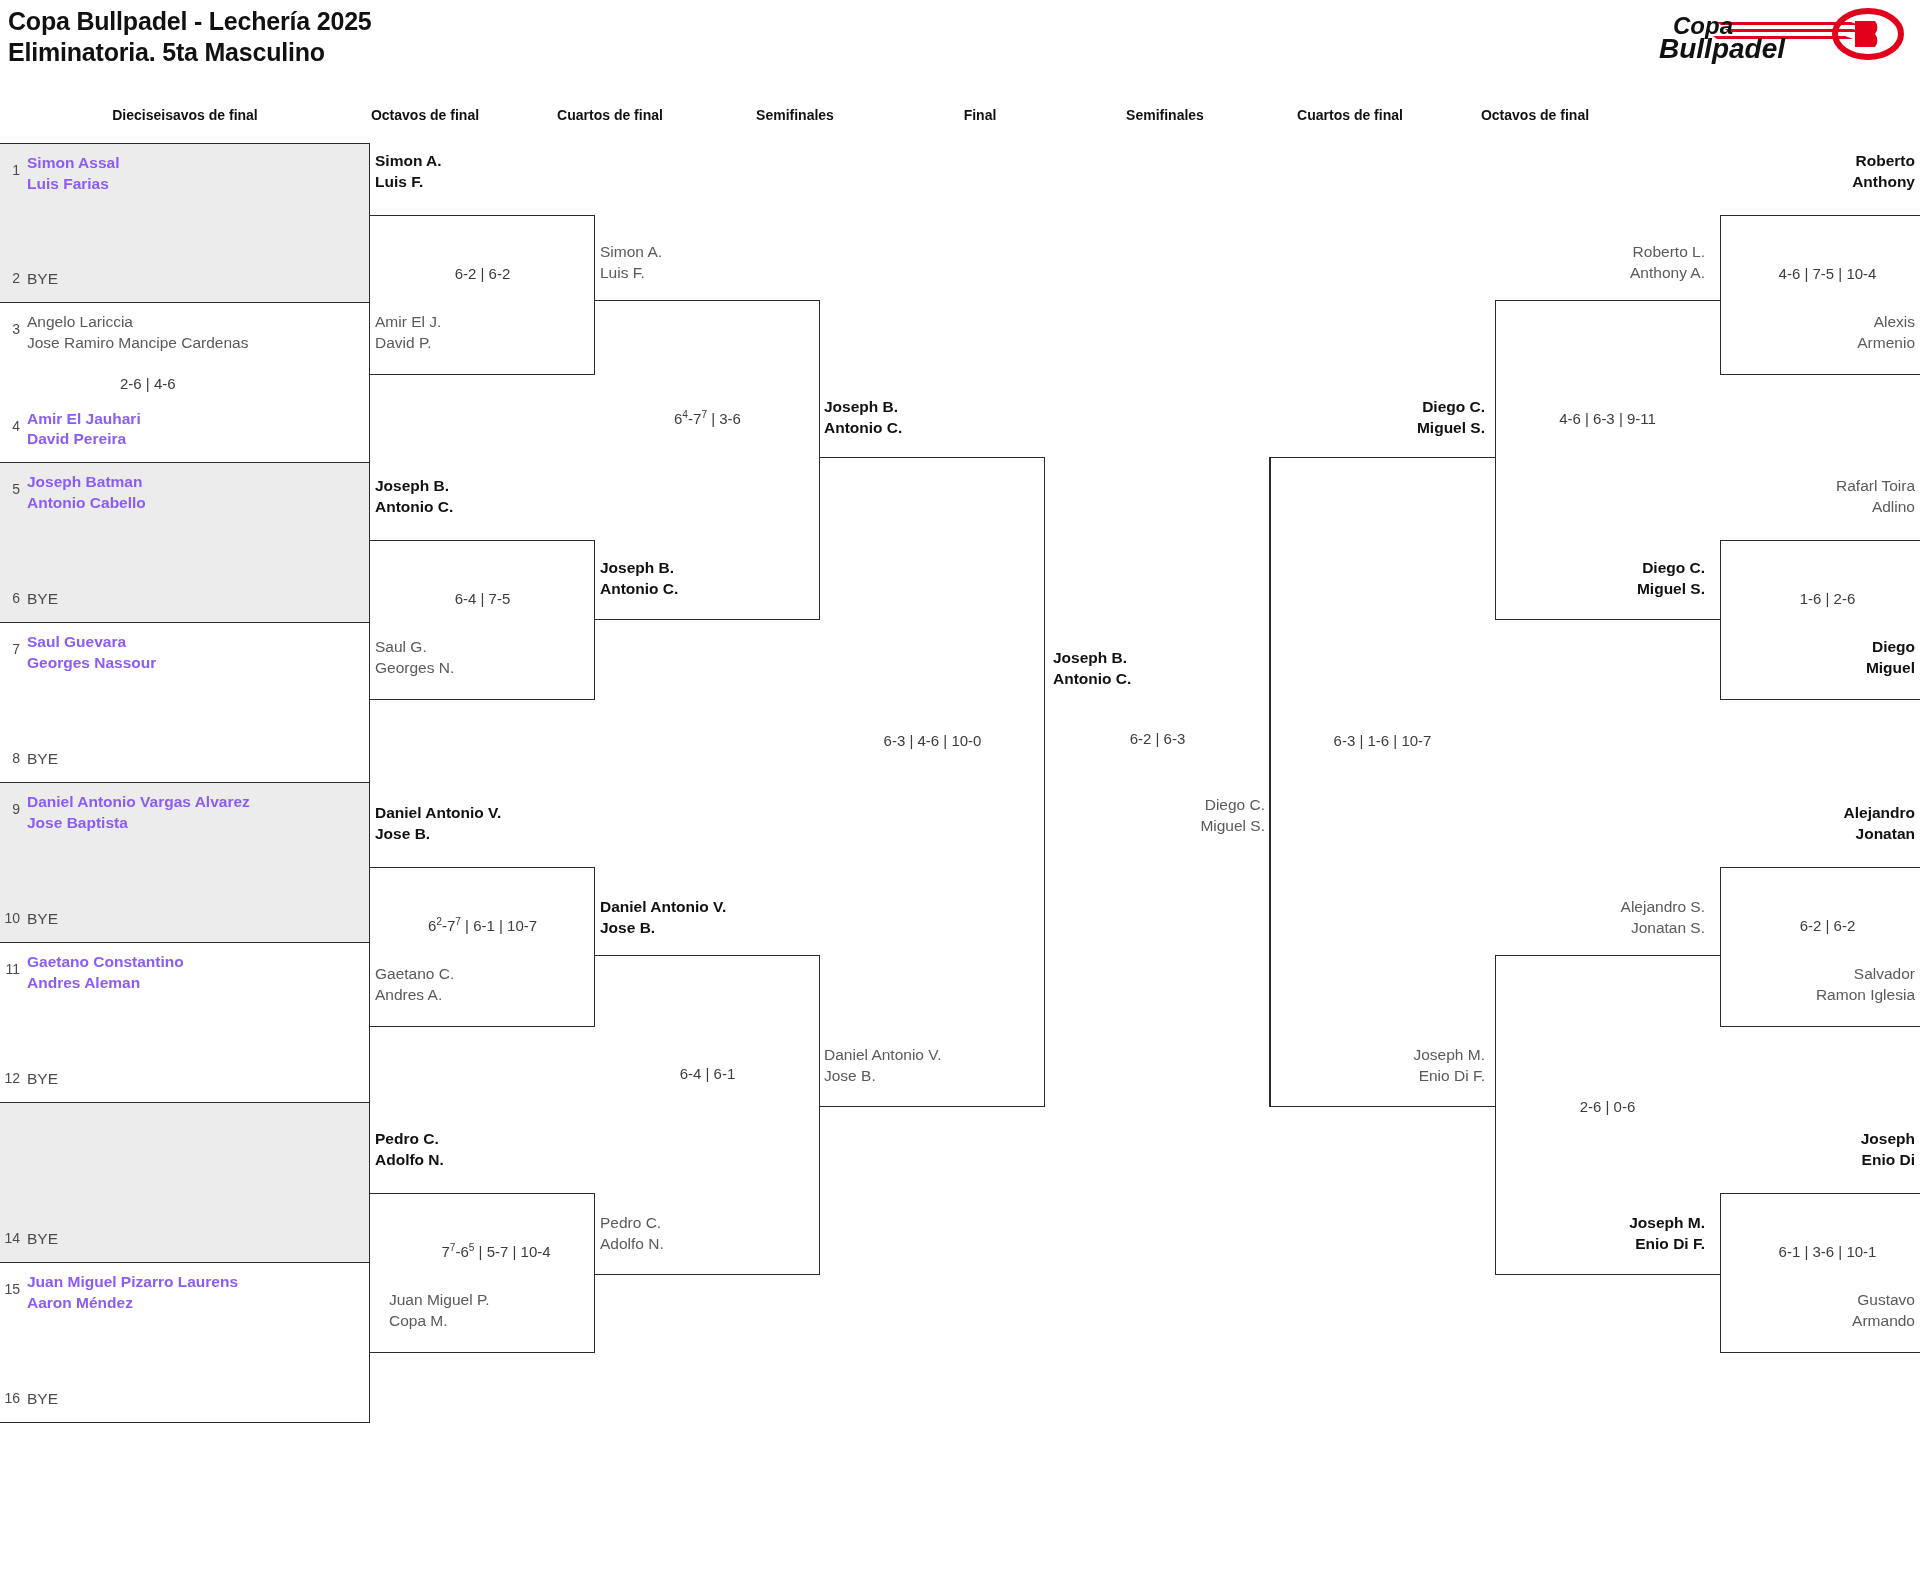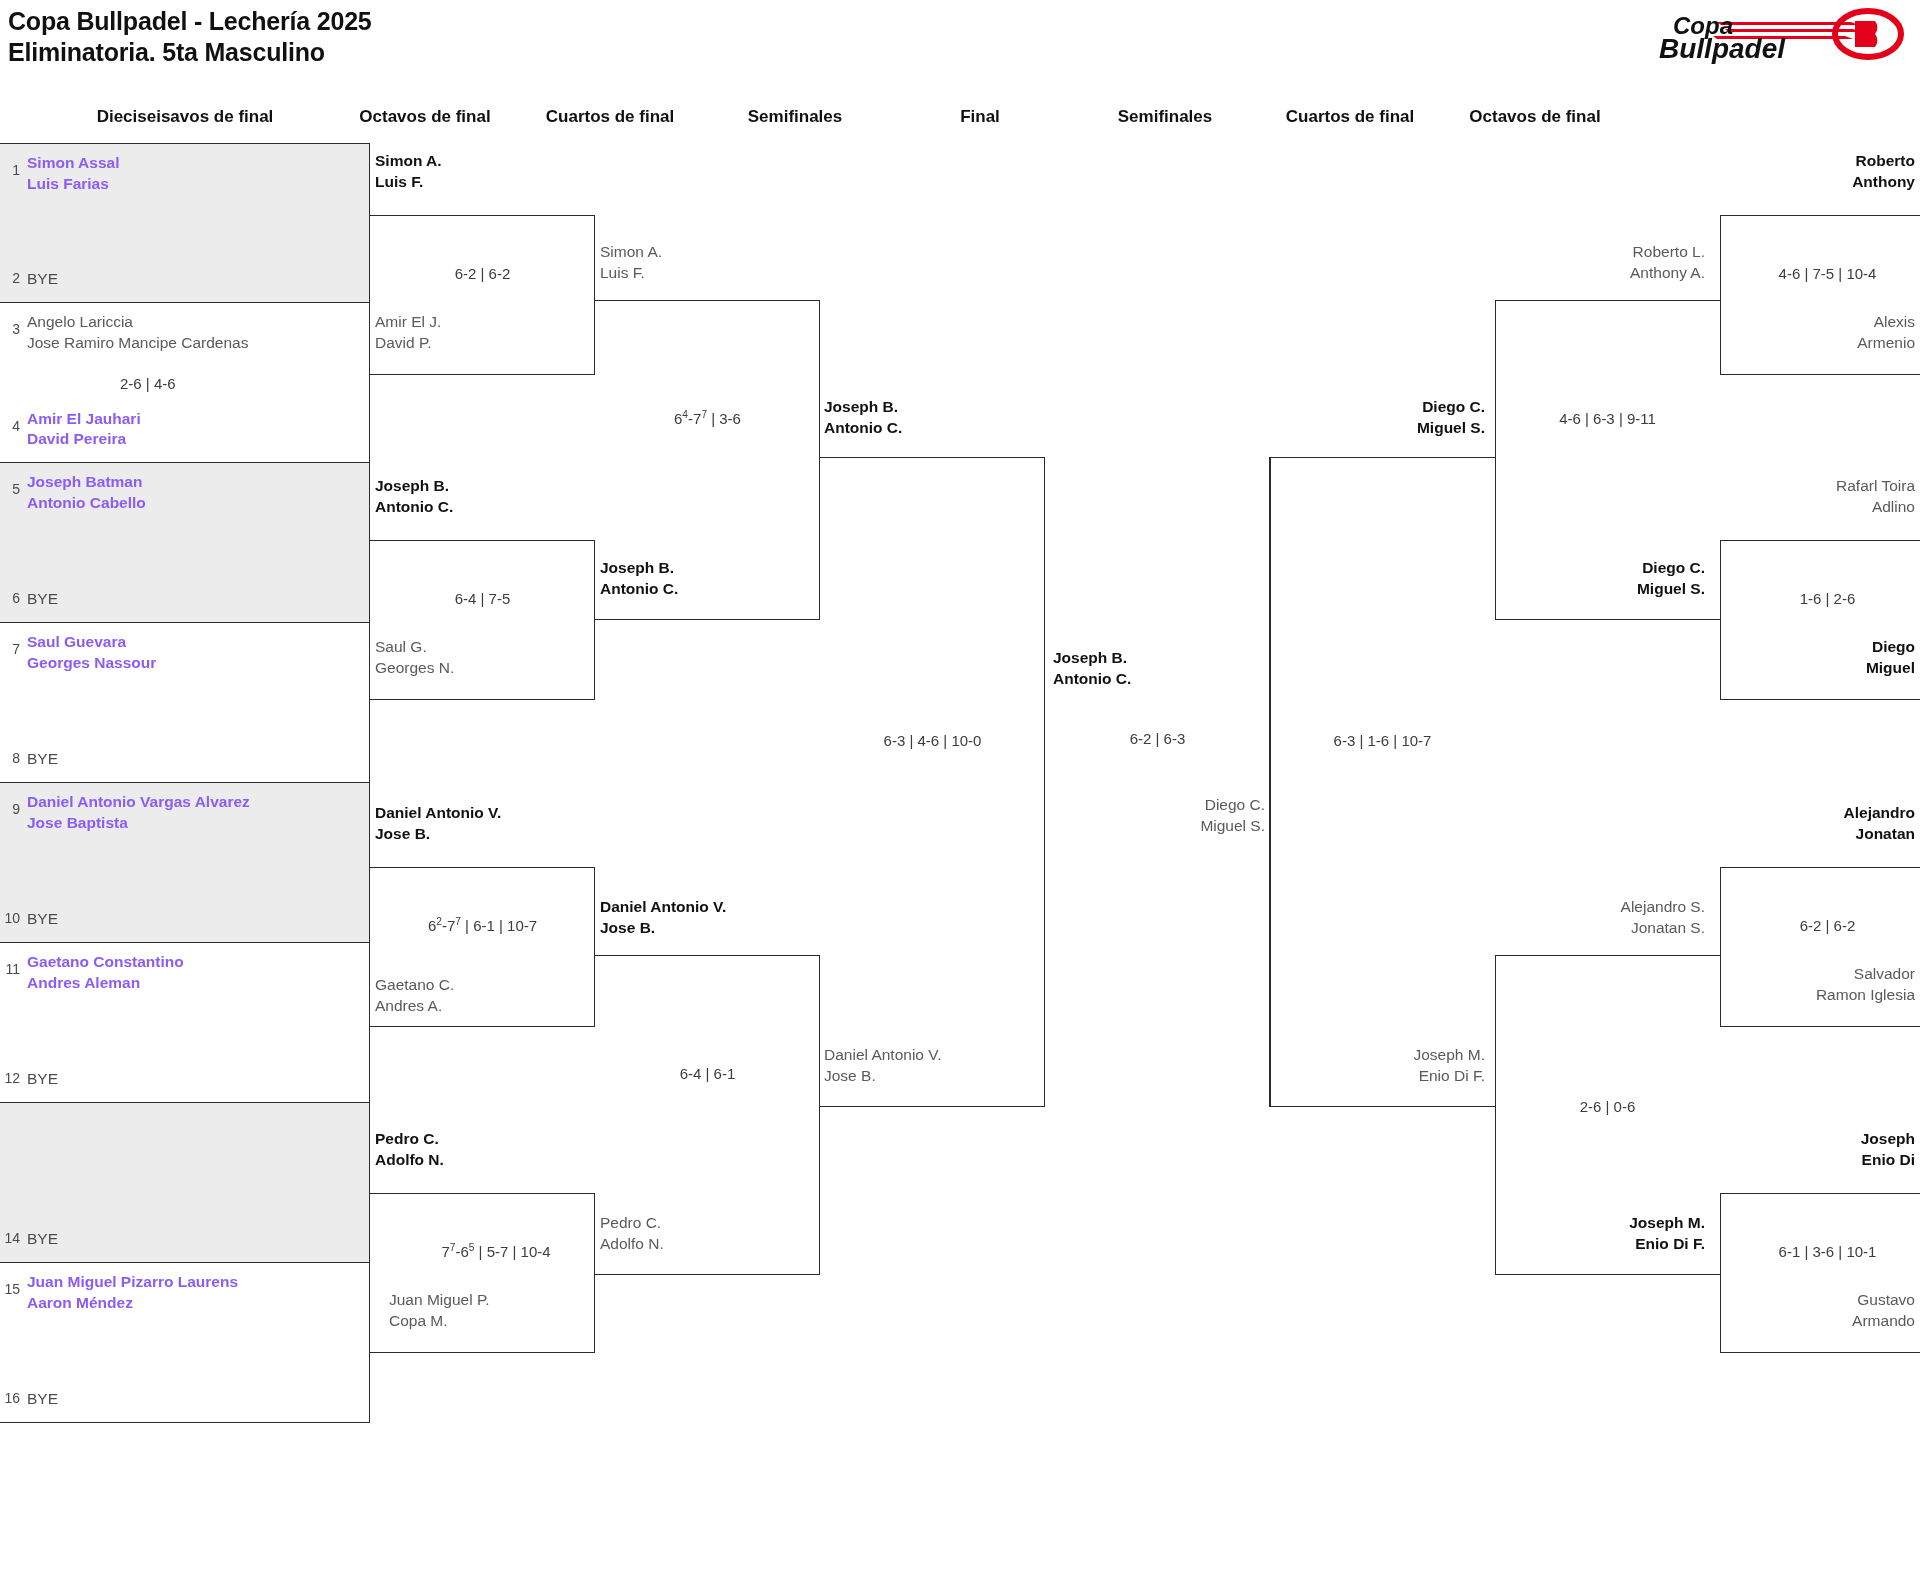--- a/index.html
+++ b/index.html
@@ -16,21 +16,21 @@
   .title-block { position: absolute; left: 8px; top: 6px; }
   .title-line { font-size: 25px; font-weight: 700; line-height: 1.22; letter-spacing: -0.2px; color: #111; }
 
   
   .logo { position: absolute; left: 1655px; top: 8px; width: 250px; height: 56px; }
   .logo svg { display: block; }
 
   
   .round-head {
     position: absolute; top: 107px;
-    font-size: 17px; font-weight: 700; color: #111;
+    font-size: 14px; font-weight: 700; color: #111;
     text-align: center; white-space: nowrap;
   }
 
   
   .seedcol { position: absolute; left: 0px; top: 143px; width: 370px; }
   .seed-block { position: relative; border-bottom: 1.4px solid #2b2b2b; height: 160px; }
   .seed-block.shade { background: #ececec; }
   .seed-block:first-child { border-top: 1.4px solid #2b2b2b; }
   .seed-block .rightrule {
     position: absolute; right: 0; top: 0; bottom: 0; width: 1.4px; background: #2b2b2b;
@@ -249,21 +249,21 @@
       <div class="names lose" style="left:375px;top:637px;">
         <div>Saul G.</div>
         <div>Georges N.</div>
       </div>
       <div class="mscore" style="left:370px;top:590px;width:225px;">6-4 | 7-5</div>
       <div class="mbox no-left" style="left:370px;top:867px;width:225px;height:160px;"></div>
       <div class="names win" style="left:375px;top:803px;">
         <div>Daniel Antonio V.</div>
         <div>Jose B.</div>
       </div>
-      <div class="names lose" style="left:375px;top:964px;margin-top:11px;">
+      <div class="names lose" style="left:375px;top:964px;">
         <div>Gaetano C.</div>
         <div>Andres A.</div>
       </div>
       <div class="mscore" style="left:370px;top:917px;width:225px;">6<sup>2</sup>-7<sup>7</sup> | 6-1 | 10-7</div>
       <div class="mbox no-left" style="left:370px;top:1193px;width:225px;height:160px;"></div>
       <div class="names win" style="left:375px;top:1129px;">
         <div>Pedro C.</div>
         <div>Adolfo N.</div>
       </div>
       <div class="names lose" style="left:375px;top:1290px;margin-left:14px;">

